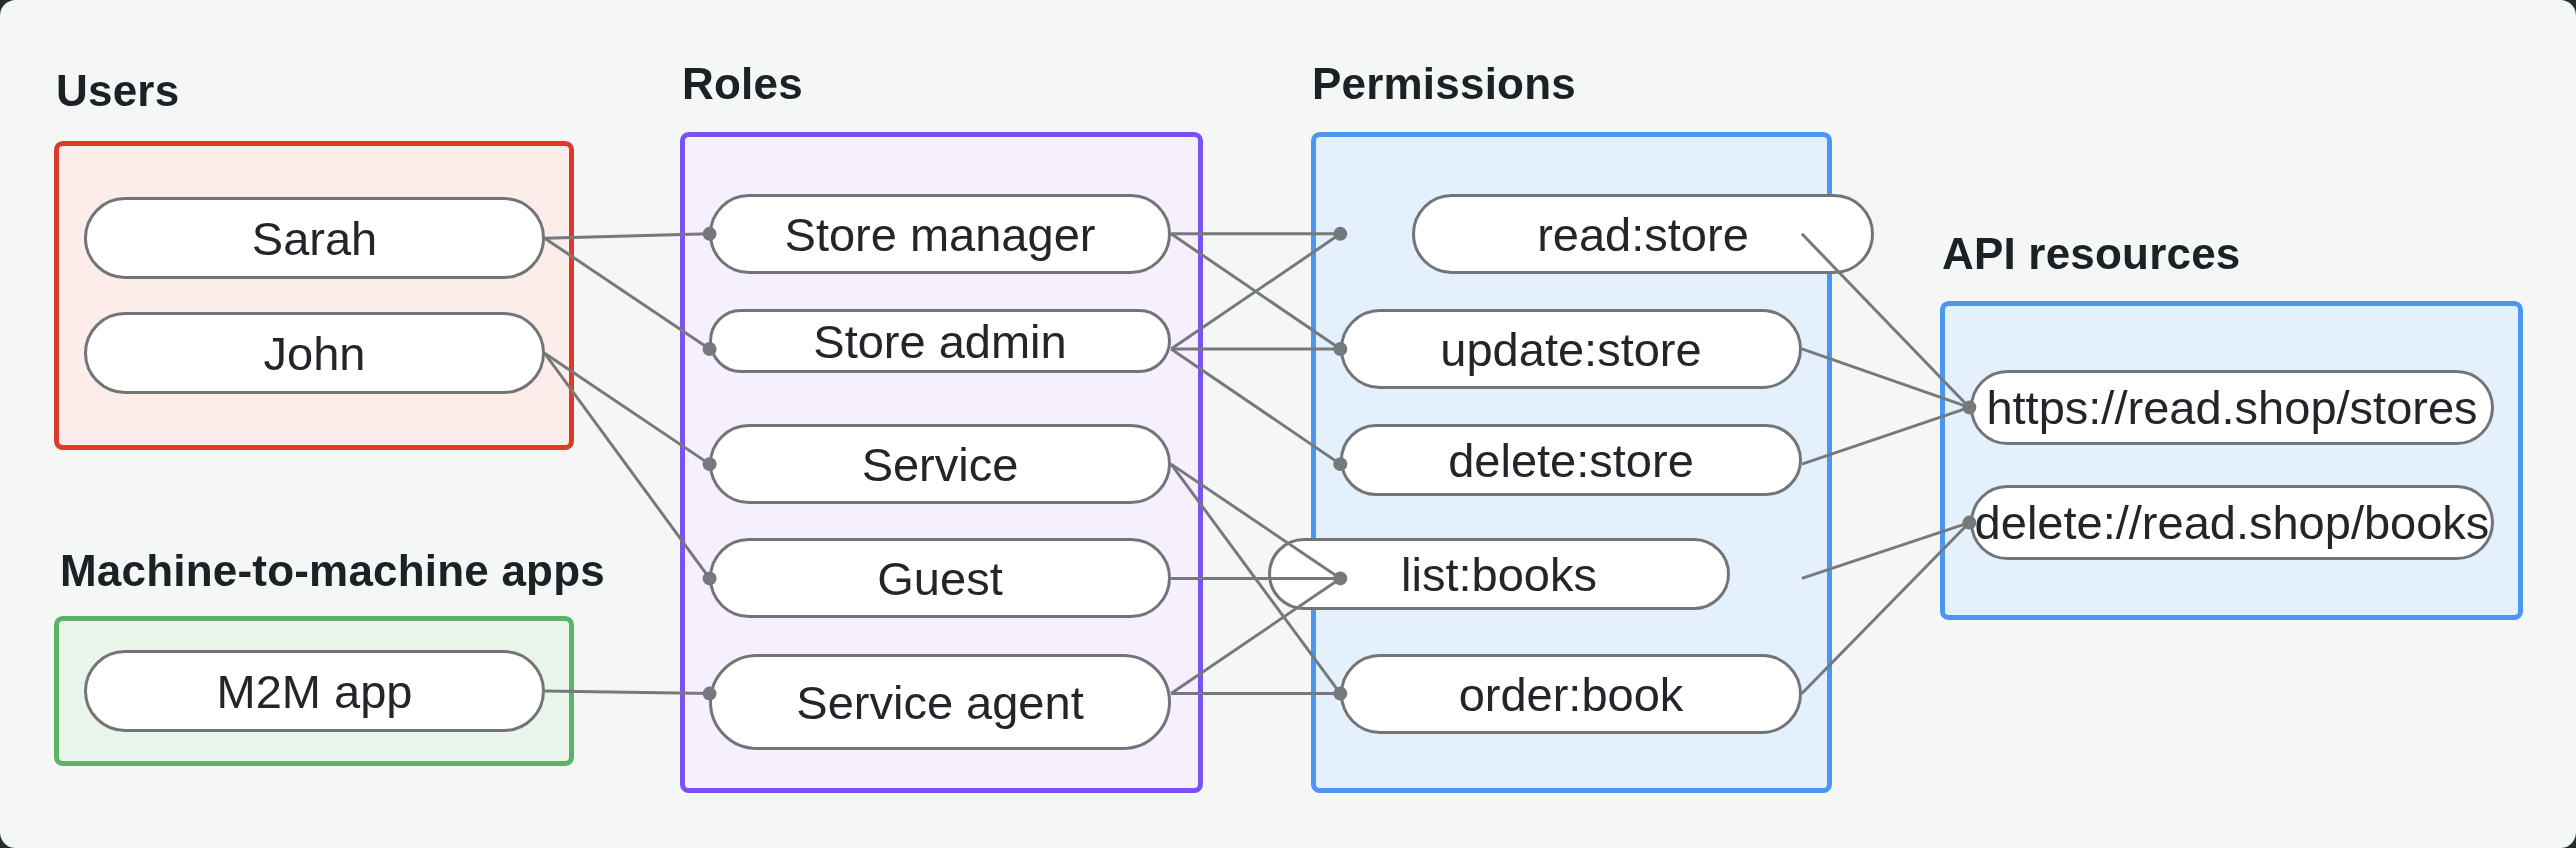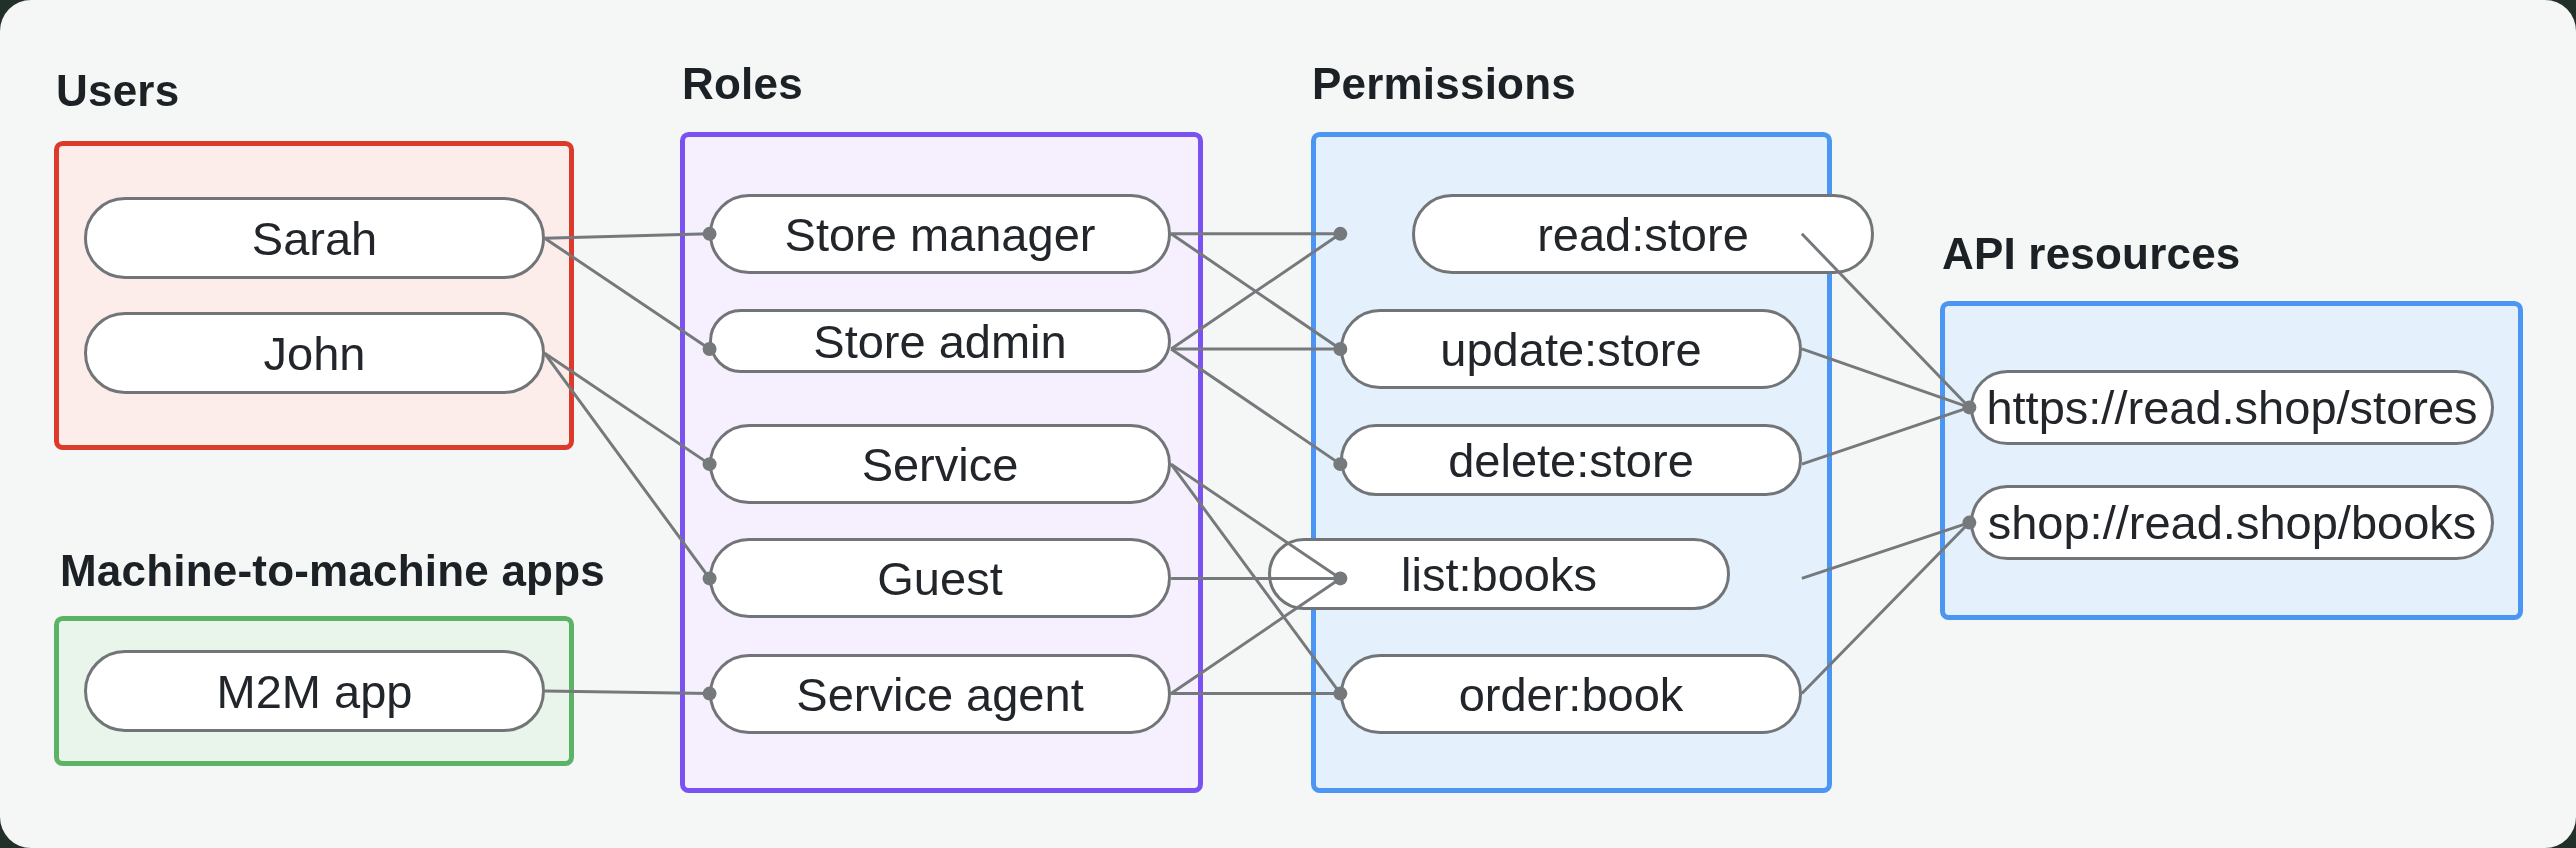--- a/index.html
+++ b/index.html
@@ -29,47 +29,47 @@
     font-size:47px;color:#22262b;white-space:nowrap;
   }
   svg.edges{
     position:absolute;left:0;top:0;width:2576px;height:848px;
     pointer-events:none;
   }
 </style>
 </head>
 <body style="background: rgb(34, 48, 42);">
 
-<div class="panel" style="background: rgb(245, 247, 246); border-radius: 31px;">
+<div class="panel" style="background: rgb(245, 247, 246);">
   <div id="groups">
       <div class="group-label" style="left: 56px; top: 66px;">Users</div>
       <div class="group-box" style="left: 54px; top: 141px; width: 520px; height: 309px; border-color: rgb(220, 59, 43); background: rgb(252, 236, 234);"></div>
       <div class="node" style="left: 84px; top: 197px; width: 461px; height: 82px;">Sarah</div>
       <div class="node" style="left: 84px; top: 312px; width: 461px; height: 82px;">John</div>
       <div class="group-label" style="left: 60px; top: 546px;">Machine-to-machine apps</div>
       <div class="group-box" style="left: 54px; top: 616px; width: 520px; height: 150px; border-color: rgb(91, 180, 101); background: rgb(233, 245, 234);"></div>
       <div class="node" style="left: 84px; top: 650px; width: 461px; height: 82px;">M2M app</div>
       <div class="group-label" style="left: 682px; top: 59px;">Roles</div>
       <div class="group-box" style="left: 680px; top: 132px; width: 523px; height: 661px; border-color: rgb(123, 82, 242); background: rgb(245, 239, 254);"></div>
       <div class="node" style="left: 709px; top: 194px; width: 462px; height: 80px;">Store manager</div>
       <div class="node" style="left: 709px; top: 309px; width: 462px; height: 64px;">Store admin</div>
       <div class="node" style="left: 709px; top: 424px; width: 462px; height: 80px;">Service</div>
       <div class="node" style="left: 709px; top: 538px; width: 462px; height: 80px;">Guest</div>
-      <div class="node" style="left: 709px; top: 654px; width: 462px; height: 80px;">Service agent</div>
+      <div class="node" style="left: 709px; top: 654px; width: 462px; height: 96px;">Service agent</div>
       <div class="group-label" style="left: 1312px; top: 59px;">Permissions</div>
       <div class="group-box" style="left: 1311px; top: 132px; width: 521px; height: 661px; border-color: rgb(75, 150, 243); background: rgb(228, 240, 252);"></div>
       <div class="node" style="left: 1412px; top: 194px; width: 462px; height: 80px;">read:store</div>
       <div class="node" style="left: 1340px; top: 309px; width: 462px; height: 80px;">update:store</div>
       <div class="node" style="left: 1340px; top: 424px; width: 462px; height: 72px;">delete:store</div>
       <div class="node" style="left: 1268px; top: 538px; width: 462px; height: 72px;">list:books</div>
       <div class="node" style="left: 1340px; top: 654px; width: 462px; height: 80px;">order:book</div>
       <div class="group-label" style="left: 1942px; top: 229px;">API resources</div>
       <div class="group-box" style="left: 1940px; top: 301px; width: 583px; height: 319px; border-color: rgb(75, 150, 243); background: rgb(228, 240, 252);"></div>
       <div class="node" style="left: 1970px; top: 370px; width: 524px; height: 75px;">https://read.shop/stores</div>
-      <div class="node" style="left: 1970px; top: 485px; width: 524px; height: 75px;">shop://read.shop/books</div>
+      <div class="node" style="left: 1970px; top: 485px; width: 524px; height: 75px;">delete://read.shop/books</div>
     </div>
   <svg class="edges" id="edges" viewBox="0 0 2952 972">
       <line x1="624" y1="273" x2="813" y2="268" stroke="#76797c" stroke-width="3.4"></line>
       <line x1="624" y1="273" x2="813" y2="400" stroke="#76797c" stroke-width="3.4"></line>
       <line x1="624" y1="405" x2="813" y2="532" stroke="#76797c" stroke-width="3.4"></line>
       <line x1="624" y1="405" x2="813" y2="663" stroke="#76797c" stroke-width="3.4"></line>
       <line x1="624" y1="792" x2="813" y2="795" stroke="#76797c" stroke-width="3.4"></line>
       <line x1="1342" y1="268" x2="1536" y2="268" stroke="#76797c" stroke-width="3.4"></line>
       <line x1="1342" y1="268" x2="1536" y2="400" stroke="#76797c" stroke-width="3.4"></line>
       <line x1="1342" y1="400" x2="1536" y2="268" stroke="#76797c" stroke-width="3.4"></line>

